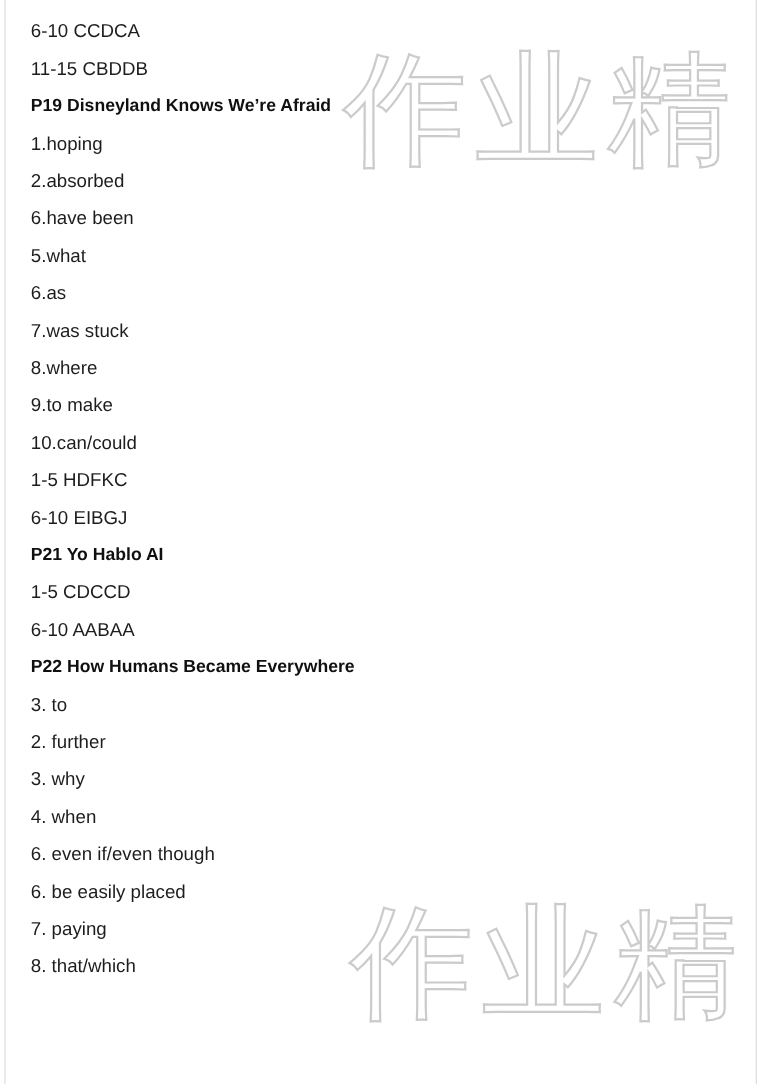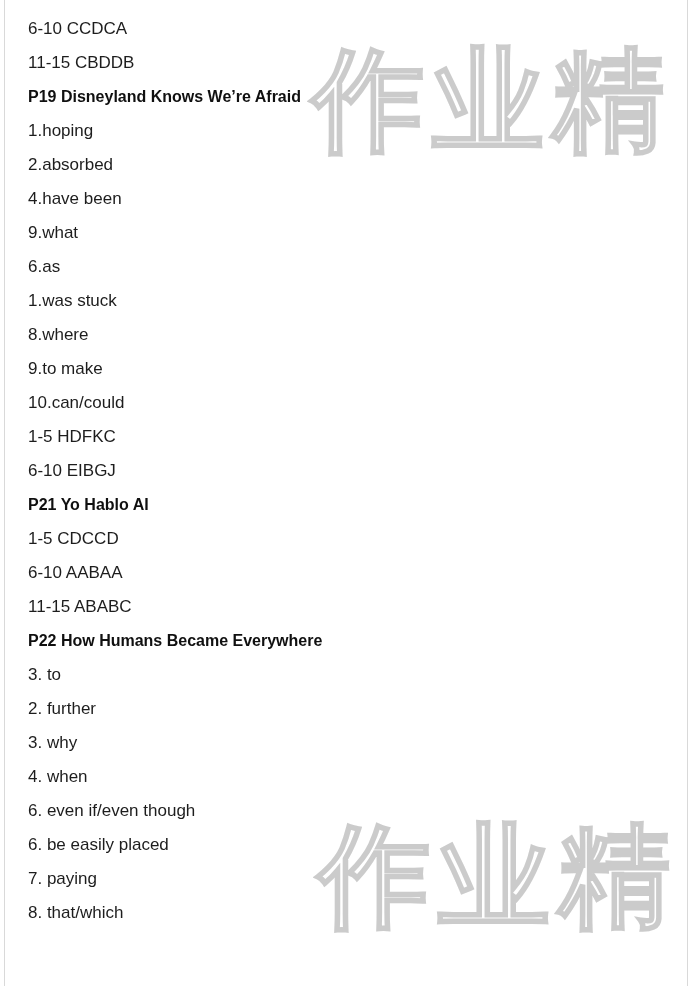--- a/index.html
+++ b/index.html
@@ -34,21 +34,21 @@
   
   .watermark-layer {
     position: absolute;
     inset: 0;
     pointer-events: none;
     z-index: 2;
   }
   .watermark {
     position: absolute;
     font-family: "DejaVu Sans", sans-serif;
-    font-weight: 700;
+    font-weight: 400;
     font-size: 112px;
     line-height: 1;
     letter-spacing: 8px;
     color: transparent;
     -webkit-text-stroke: 2px #c9c9c9;
     white-space: nowrap;
     opacity: 0.95;
     text-align: right;
   }
   .watermark.wm-1 { left: 312px; top: 44px; }
@@ -92,33 +92,32 @@
     <div class="watermark wm-2">作业精</div>
   </div>
 
   <div class="content" id="content">
     <div class="spacer-top"></div>
   <div class="line">6-10 CCDCA</div>
       <div class="line">11-15 CBDDB</div>
       <div class="line heading">P19 Disneyland Knows We’re Afraid</div>
       <div class="line">1.hoping</div>
       <div class="line">2.absorbed</div>
-      <div class="line">4.have been</div>
-      <div class="line">9.what</div>
+      <div class="line">6.have been</div>
+      <div class="line">5.what</div>
       <div class="line">6.as</div>
-      <div class="line">1.was stuck</div>
+      <div class="line">7.was stuck</div>
       <div class="line">8.where</div>
       <div class="line">9.to make</div>
       <div class="line">10.can/could</div>
       <div class="line">1-5 HDFKC</div>
       <div class="line">6-10 EIBGJ</div>
       <div class="line heading">P21 Yo Hablo AI</div>
       <div class="line">1-5 CDCCD</div>
       <div class="line">6-10 AABAA</div>
-      <div class="line">11-15 ABABC</div>
       <div class="line heading">P22 How Humans Became Everywhere</div>
       <div class="line">3. to</div>
       <div class="line">2. further</div>
       <div class="line">3. why</div>
       <div class="line">4. when</div>
       <div class="line">6. even if/even though</div>
       <div class="line">6. be easily placed</div>
       <div class="line">7. paying</div>
       <div class="line">8. that/which</div>
     </div>

